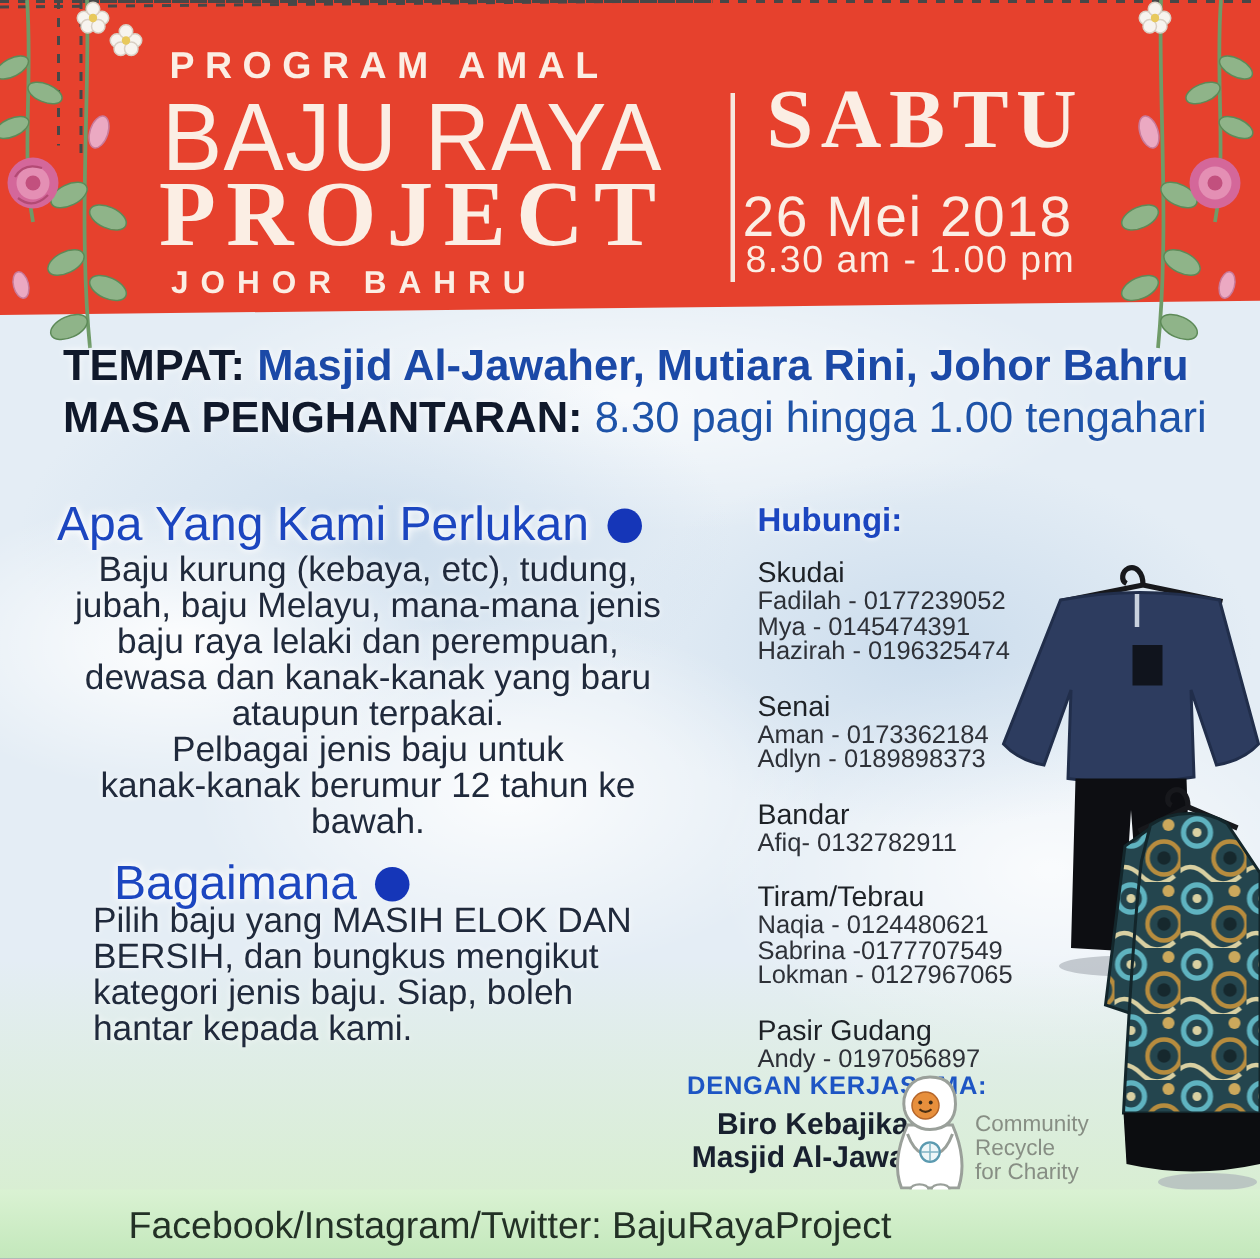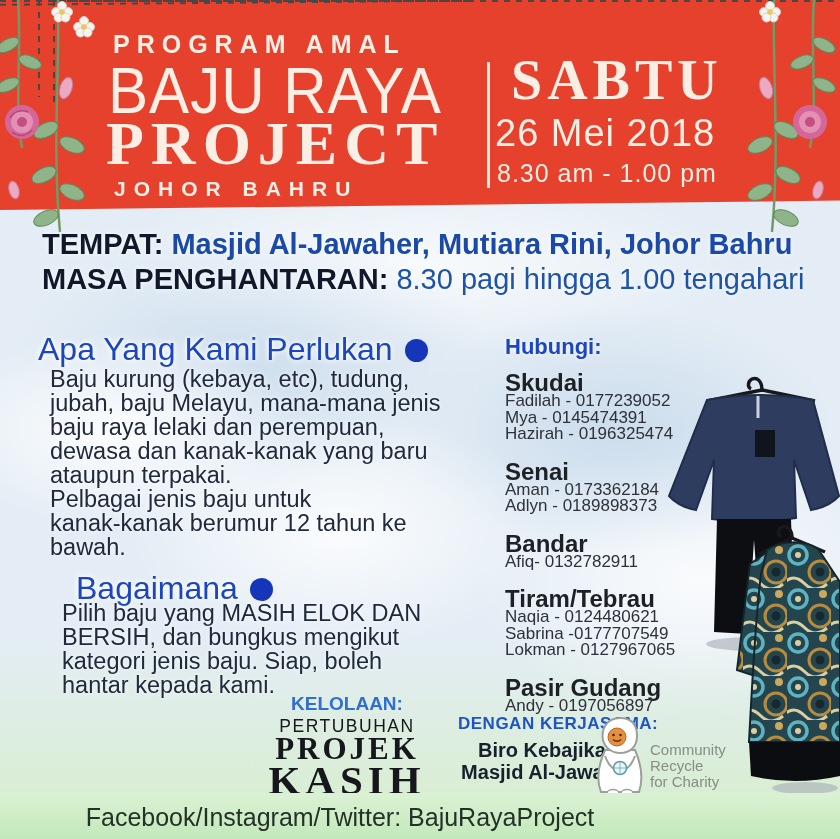--- a/index.html
+++ b/index.html
@@ -20,21 +20,21 @@
   .banner{left:0;top:0;width:840px;height:210px;background:#e6412d;
           clip-path:polygon(0 0,100% 0,100% 95.5%,0 100%);}
   .banner-text{color:#fbeee4;white-space:nowrap;}
   .kicker{left:113px;top:30px;font-size:25px;font-weight:700;letter-spacing:7px;}
   .title1{left:108px;top:54px;font-size:64px;font-weight:300;letter-spacing:1px;
           transform:scaleX(.94);transform-origin:left top;}
   .title2{left:106px;top:108px;font-family:"Liberation Serif",serif;font-size:62px;font-weight:700;letter-spacing:7px;}
   .region{left:114px;top:177px;font-size:21px;font-weight:600;letter-spacing:8px;}
   .vdivider{left:487px;top:62px;width:3px;height:126px;background:#f6e8dd;}
   .day{left:497px;top:48px;font-family:"Liberation Serif",serif;font-size:56px;font-weight:600;letter-spacing:5px;margin-left:14px;}
-  .date{left:495px;top:112px;font-size:38px;font-weight:300;letter-spacing:1px;}
+  .date{left:495px;top:124px;font-size:38px;font-weight:300;letter-spacing:1px;}
   .time{left:497px;top:159px;font-size:25px;font-weight:300;letter-spacing:1px;}
   
   .dash-h{height:2px;background:repeating-linear-gradient(90deg,#474747 0 6px,transparent 6px 12px);}
   .dash-v{width:2px;background:repeating-linear-gradient(180deg,#474747 0 6px,transparent 6px 12px);}
   .dash1{left:0;top:211;width:840px;transform:rotate(-.5deg);}
   .dash2{left:0;top:317;width:840px;}
   .dash3{left:55px;top:692;width:420px;}
   .br1h{left:0;top:373;width:39px;}
   .br1v{left:38px;top:373;height:97px;}
   .br2h{left:0;top:597;width:54px;}
@@ -48,28 +48,28 @@
   .venue-val2{font-weight:500;color:#1e53a8;}
   
   .sec-heading{font-size:32px;font-weight:400;color:#1c46c0;white-space:nowrap;
                text-shadow:0 0 4px #fff,0 0 7px #fff;}
   .needs-heading{left:38px;top:331px;}
   .how-heading{left:76px;top:570px;}
   .dot{display:inline-block;width:23px;height:23px;border-radius:50%;background:#1536b8;
        margin-left:12px;vertical-align:-2px;}
   .body-text{font-size:23.5px;line-height:24px;color:#202a3c;white-space:pre;
              text-shadow:0 0 4px rgba(255,255,255,.85);}
-  .needs-body{left:50px;top:367px;}
+  .needs-body{left:50px;top:367px;text-align:center;}
   .how-body{left:62px;top:601px;}
   
   .contacts{left:505px;top:334px;width:210px;}
   .contacts-heading{font-size:22px;font-weight:700;color:#1c46c0;margin-bottom:13px;
                     text-shadow:0 0 4px #fff;}
   .cgroup{margin-bottom:19px;}
-  .carea{font-size:24px;font-weight:700;color:#1d2126;line-height:20px;}
+  .carea{font-size:19px;font-weight:400;color:#1d2126;line-height:20px;}
   .cperson{font-size:17px;line-height:16.5px;color:#2e3138;white-space:nowrap;}
   
   .organizer{left:267px;top:694px;width:160px;text-align:center;}
   .org-label{font-size:19px;font-weight:700;color:#2f6fd4;line-height:20px;margin-bottom:4px;}
   .org-l1{font-size:17.5px;letter-spacing:1.5px;color:#15171c;line-height:17px;font-weight:500;}
   .org-l2{font-family:"Liberation Serif",serif;font-size:31px;font-weight:700;letter-spacing:3px;color:#15171c;line-height:28px;}
   .org-l3{font-family:"Liberation Serif",serif;font-size:41px;font-weight:600;letter-spacing:5px;color:#15171c;line-height:34px;}
   .org-reg{font-size:15px;color:#a9afb6;letter-spacing:1px;line-height:15px;margin-top:2px;white-space:nowrap;}
   .partners-label{left:458px;top:714px;font-size:17px;font-weight:600;color:#1d55c4;letter-spacing:.5px;}
   .partner-name{left:450px;top:739px;width:196px;text-align:center;font-size:20px;font-weight:700;
@@ -272,27 +272,20 @@
       <div class="cperson">Naqia - 0124480621</div>
       <div class="cperson">Sabrina -0177707549</div>
       <div class="cperson">Lokman - 0127967065</div>
     </div>
     <div class="cgroup">
       <div class="carea">Pasir Gudang</div>
       <div class="cperson">Andy - 0197056897</div>
     </div>
   </div>
 
-  <div class="abs organizer">
-    <div class="org-label">KELOLAAN:</div>
-    <div class="org-l1">PERTUBUHAN</div>
-    <div class="org-l2">PROJEK</div>
-    <div class="org-l3">KASIH</div>
-    <div class="org-reg">PPM-010-10-08092014</div>
-  </div>
 
   <div class="abs partners-label">DENGAN KERJASAMA:</div>
   <div class="abs partner-name">Biro Kebajikan
 Masjid Al-Jawaher</div>
 
   <svg class="abs" style="left:590px;top:716px;width:60px;height:84px" viewBox="0 0 60 84">
     <ellipse cx="30" cy="80" rx="17" ry="4" fill="#c9cdc9"></ellipse>
     <path d="M15,34 C7,52 7,66 11,76 L49,76 C53,64 52,50 45,34 Z" fill="#ffffff" stroke="#9aa09a" stroke-width="2"></path>
     <ellipse cx="23" cy="77" rx="6" ry="3.5" fill="#ffffff" stroke="#9aa09a" stroke-width="1.5"></ellipse>
     <ellipse cx="37" cy="77" rx="6" ry="3.5" fill="#ffffff" stroke="#9aa09a" stroke-width="1.5"></ellipse>

